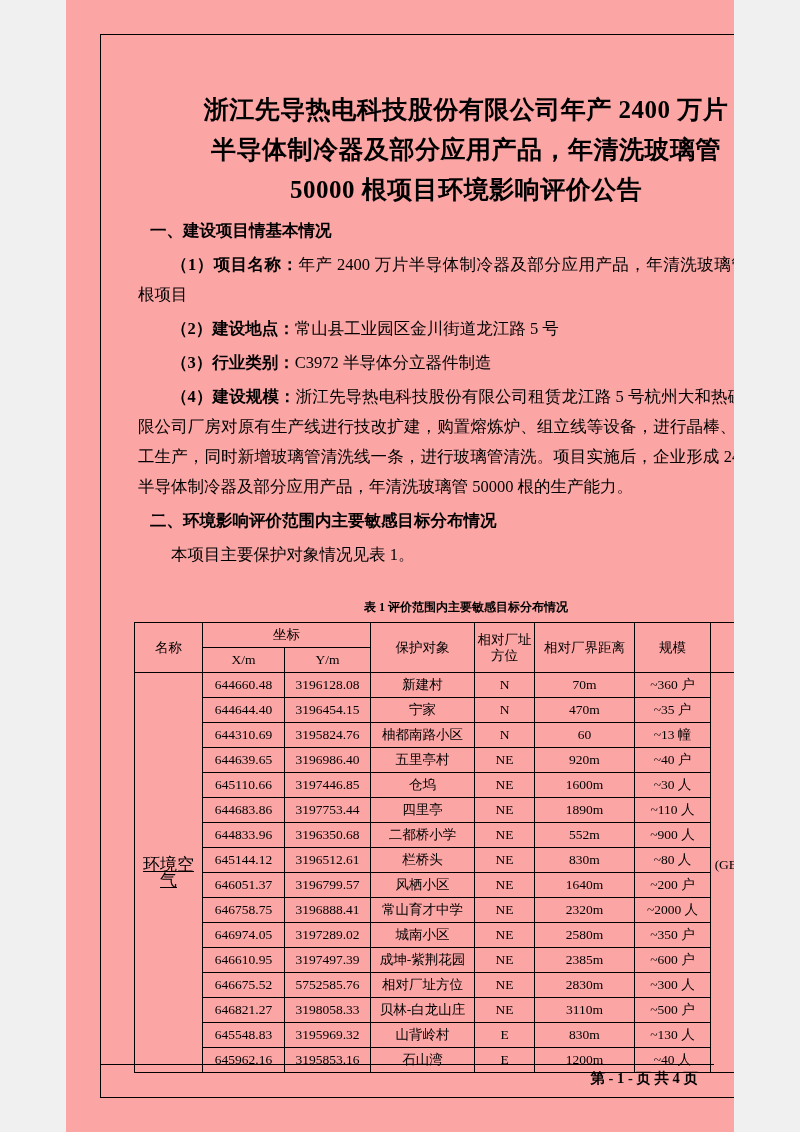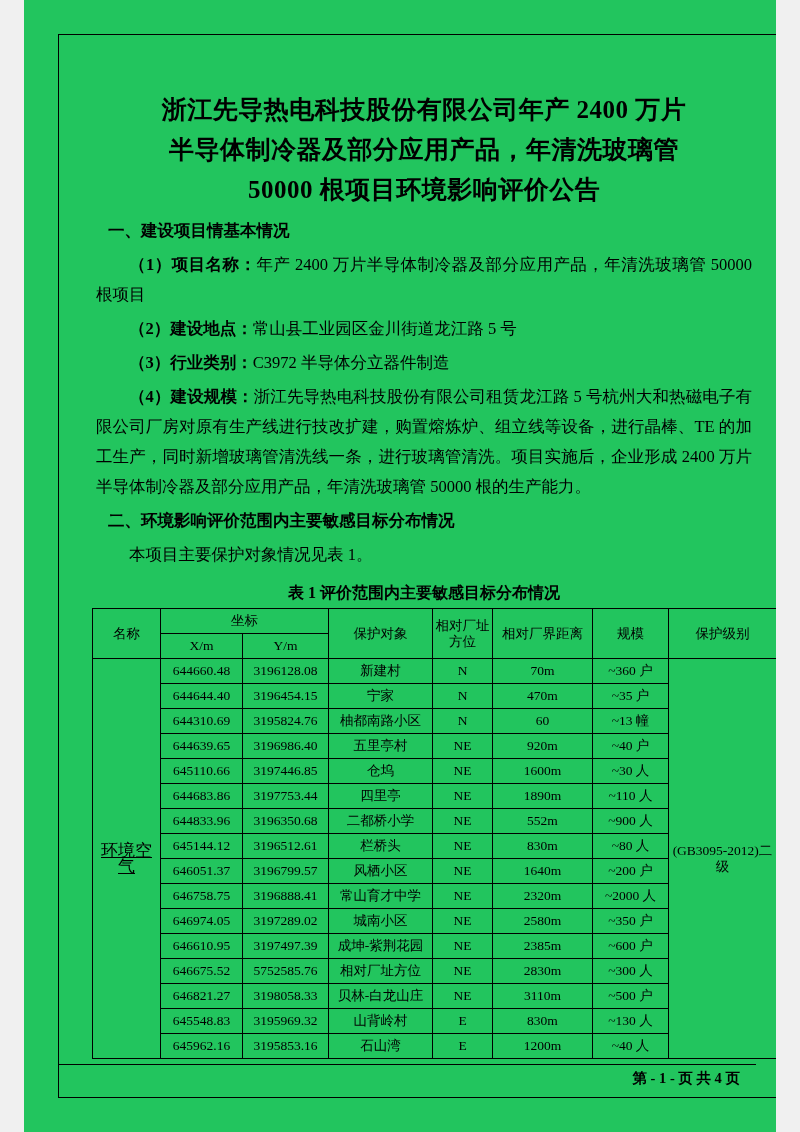--- a/index.html
+++ b/index.html
@@ -2,23 +2,23 @@
 <html><head>
 <meta charset="utf-8">
 <style>
   html, body {
     margin: 0;
     padding: 0;
     background: #f0f0f0;
   }
   .page {
     position: relative;
-    width: 752px;
+    width: 668px;
     height: 1132px;
-    background: #22c55e;
+    background: #fca5a5;
     margin: 0 auto;
     box-sizing: border-box;
     font-family: "Liberation Serif", "DejaVu Serif", serif;
     color: #000;
     overflow: hidden;
   }
   .page-border {
     position: absolute;
     left: 34px;
     top: 34px;
@@ -55,23 +55,23 @@
     text-align: justify;
     text-indent: 33px;
     margin: 4px;
   }
   .para .lbl {
     font-weight: bold;
   }
   .table-caption {
     text-align: center;
     font-weight: bold;
-    font-size: 16px;
+    font-size: 12px;
     line-height: 26px;
-    margin-top: 10px;
+    margin-top: 24px;
     margin-bottom: 2px;
   }
   table.data {
     border-collapse: collapse;
     width: 100%;
     font-size: 13.5px;
     table-layout: fixed;
   }
   table.data td, table.data th {
     border: 1px solid #000;

